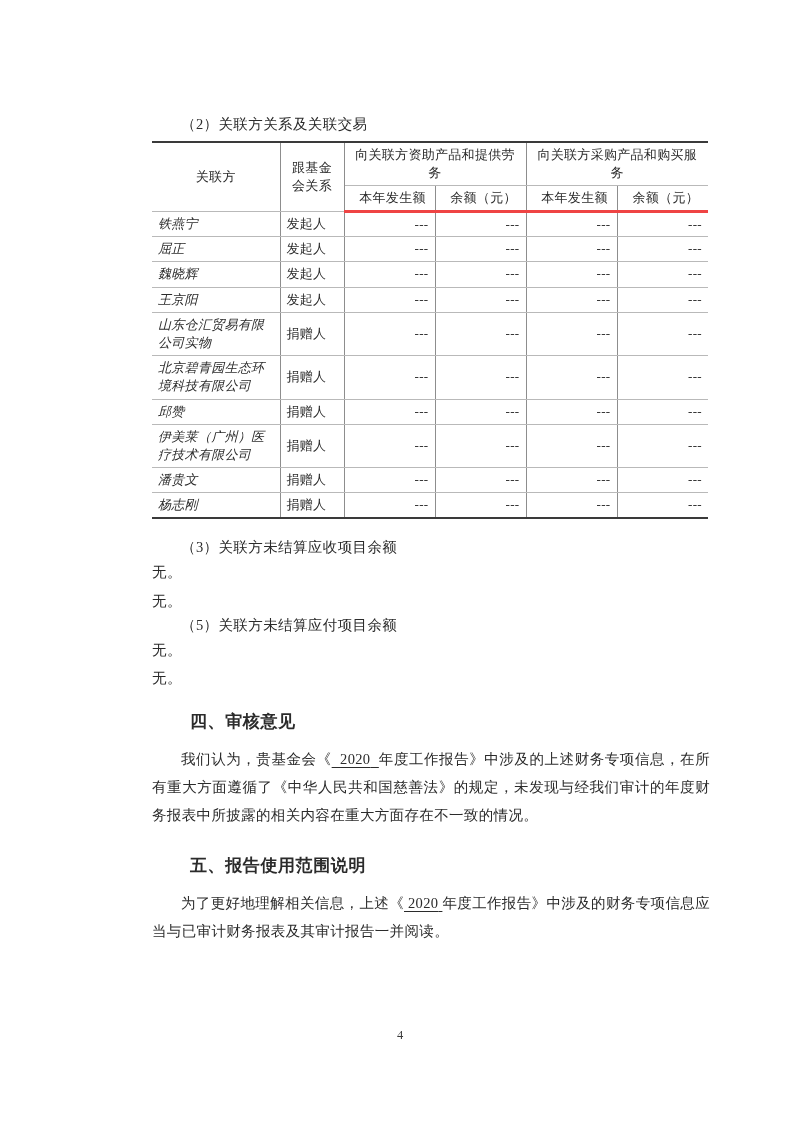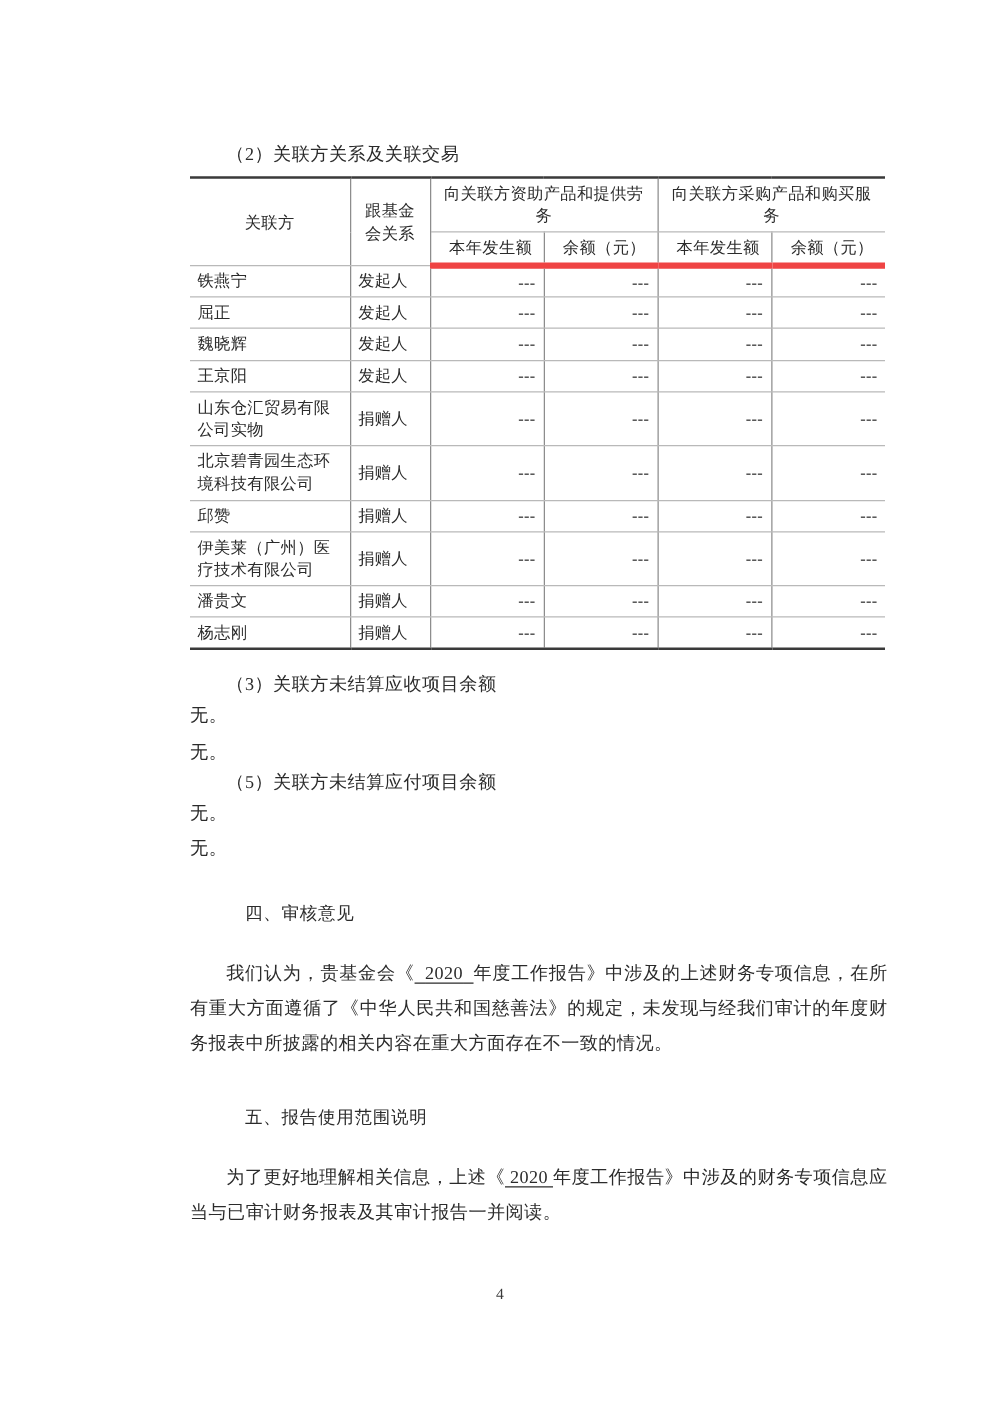--- a/index.html
+++ b/index.html
@@ -46,25 +46,25 @@
     text-justify: inter-ideograph;
   }
   .plain-line {
     font-size: 14.5px;
     line-height: 1.95;
     text-indent: 0;
     margin: 0;
     letter-spacing: 0.4px;
   }
   .section-head {
-    font-size: 14px;
-    font-weight: normal;
+    font-size: 17px;
+    font-weight: bold;
     line-height: 1.6;
     text-indent: 2em;
-    margin: 16px;
+    margin: 4px;
     letter-spacing: 0.6px;
   }
   .blank-u {
     text-decoration: underline;
     text-underline-offset: 2.5px;
     white-space: pre;
   }
 
   
   .gap-xs { height: 6px; }
@@ -91,29 +91,29 @@
     box-sizing: border-box;
   }
   .rel-table .outer-top td,
   .rel-table .outer-top th {
     border-top: 2.2px solid #3a3a3a;
   }
   .rel-table tr.last-row td {
     border-bottom: 2.2px solid #3a3a3a;
   }
   .rel-table tr.hdr-bottom th {
-    border-bottom: 5px solid #ef4444;
+    border-bottom: 3px solid #ef4444;
     padding-left: 12px;
   }
   .rel-table .no-left  { border-left: none; }
   .rel-table .no-right { border-right: none; }
   .c-party   { width: 128px; text-align: center; }
   .c-rel     { width: 64px;  }
   .c-num     { width: 91px;  text-align: right; padding-right: 9px; }
-  .party-cell { text-align: left; padding-left: 8px; line-height: 1.4; }
+  .party-cell { text-align: left; padding-left: 8px; line-height: 1.4; font-style: italic; }
   .hdr-center { text-align: center; }
   .hdr-tall   { line-height: 1.35; text-align: center; }
 
   
   .page-num {
     position: absolute;
     left: 0;
     right: 0;
     top: 1028px;
     text-align: center;

